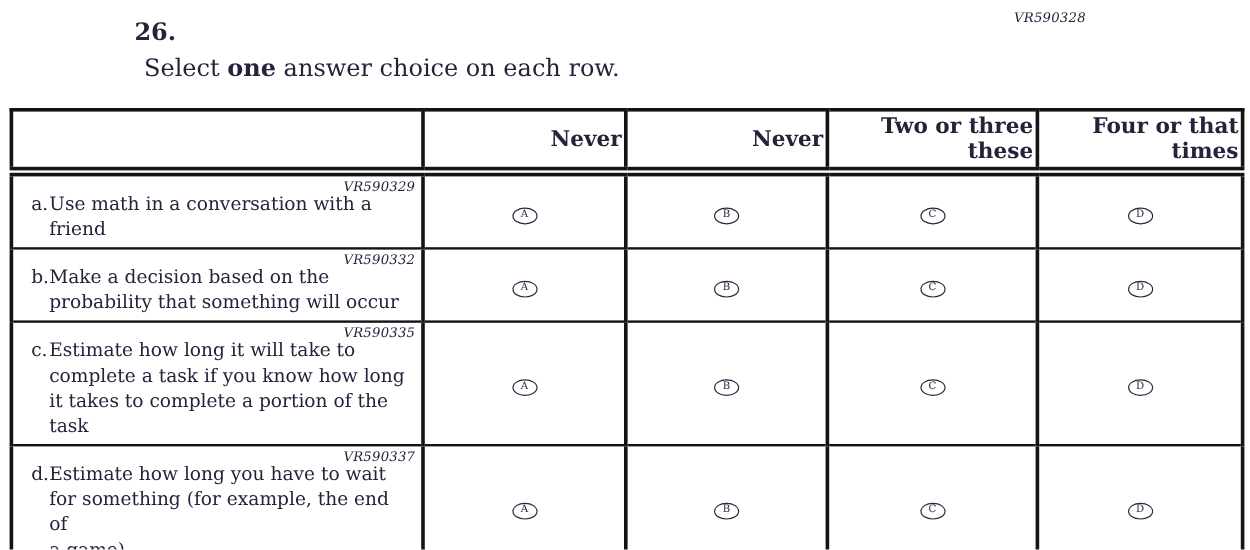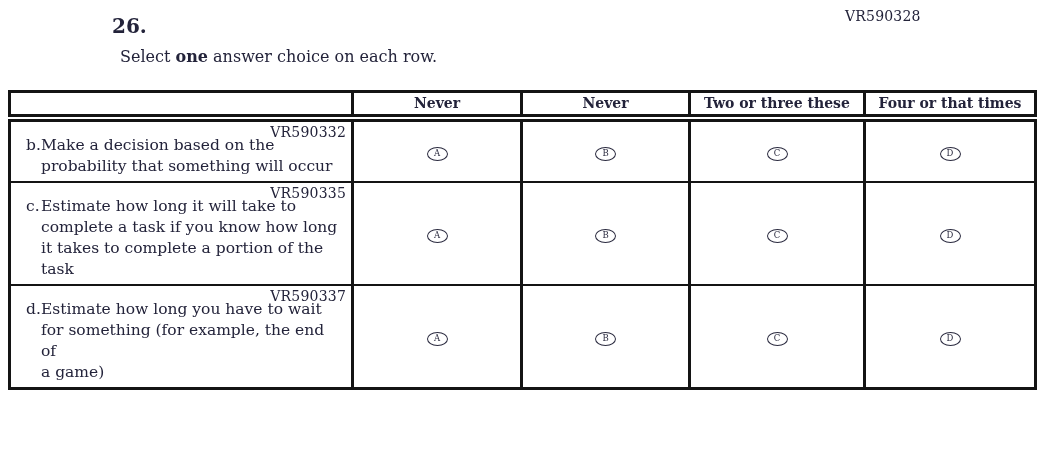--- a/index.html
+++ b/index.html
@@ -6,62 +6,63 @@
   html, body { width: 1042px; height: 458px; background: #ffffff; }
   body {
     font-family: "DejaVu Serif", "Liberation Serif", serif;
     color: #23233a;
     position: relative;
     overflow: hidden;
   }
   .bold { font-weight: bold; }
 
   .vr-code {
-    font-size: 14px;
+    font-size: 11px;
     letter-spacing: 0.2px;
     color: #23233a;
+    font-style: italic;
   }
   .page-vr {
     position: absolute;
     left: 845px;
     top: 8px;
   }
 
   .question-line {
     display: flex;
     margin: 16px 0 0 112px;
     font-size: 20px;
     line-height: 21px;
   }
   .q-num { width: 32px; flex: none; font-weight: bold; }
   .instruction-line {
     margin: 9px 0 0 120px;
-    font-size: 16px;
+    font-size: 20px;
     line-height: 21px;
   }
 
   table.survey {
     position: absolute;
     left: 8px;
     top: 90px;
     border-collapse: collapse;
     table-layout: fixed;
     width: 1026px;
     background: #ffffff;
   }
   table.survey, table.survey th, table.survey td {
     border: 3px solid #141414;
   }
   table.survey td { border-top-width: 2px; border-bottom-width: 2px; }
   table.survey th {
     border-bottom: 8px double #141414;
-    font-size: 14px;
+    font-size: 18px;
     font-weight: bold;
     height: 26px;
-    text-align: center;
+    text-align: right;
     vertical-align: middle;
     padding: 2px 2px;
   }
   td.item-cell {
     position: relative;
     vertical-align: top;
     padding: 13px 6px 4px 8px;
   }
   td.item-cell .row-code {
     position: absolute;
@@ -120,20 +121,34 @@
   <thead>
     <tr>
       <th></th>
       <th>Never</th>
       <th>Never</th>
       <th>Two or three these</th>
       <th>Four or that times</th>
     </tr>
   </thead>
   <tbody>
+    <tr class="row-a">
+      <td class="item-cell">
+        <span class="row-code vr-code">VR590329</span>
+        <div class="item">
+          <span class="item-letter">a.</span>
+          <span class="item-text">Use math in a conversation with a
+friend</span>
+        </div>
+      </td>
+      <td class="bubble-cell"><span class="bubble">A</span></td>
+      <td class="bubble-cell"><span class="bubble">B</span></td>
+      <td class="bubble-cell"><span class="bubble">C</span></td>
+      <td class="bubble-cell"><span class="bubble">D</span></td>
+    </tr>
     <tr class="row-b">
       <td class="item-cell">
         <span class="row-code vr-code">VR590332</span>
         <div class="item">
           <span class="item-letter">b.</span>
           <span class="item-text">Make a decision based on the
 probability that something will occur</span>
         </div>
       </td>
       <td class="bubble-cell"><span class="bubble">A</span></td>

